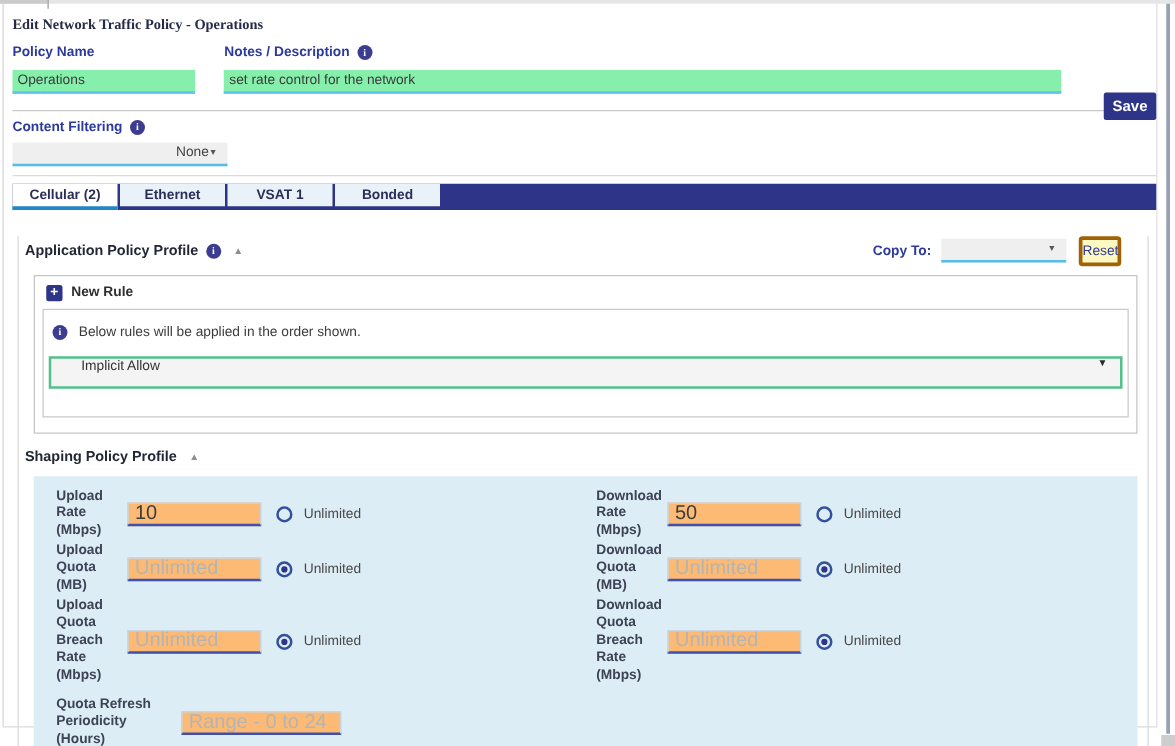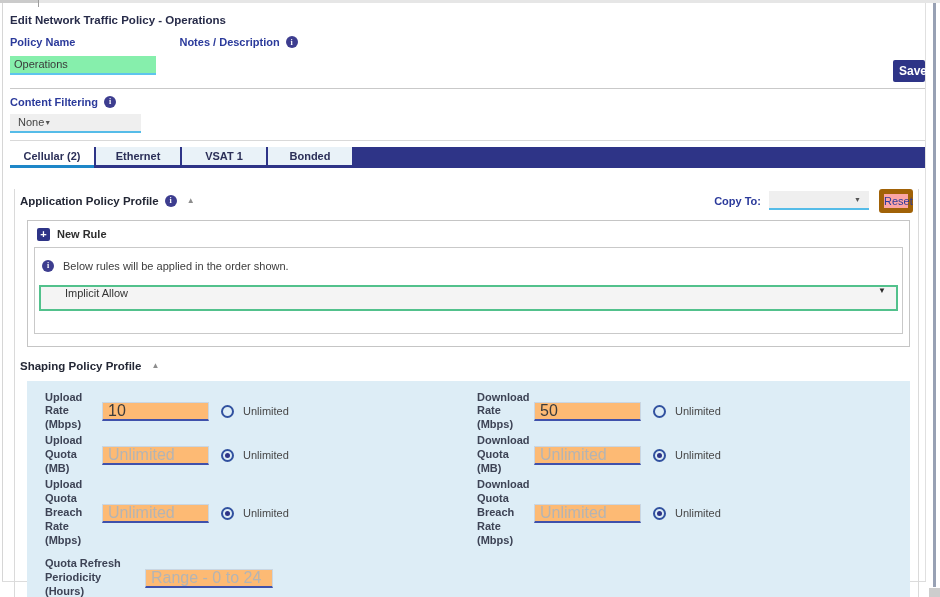--- a/index.html
+++ b/index.html
@@ -13,41 +13,41 @@
   .page-left-border{position:absolute;left:2px;top:3px;width:1px;height:578px;background:#d6d6d6;}
   .page-right-border{position:absolute;left:925px;top:3px;width:1px;height:578px;background:#e0e0e0;}
   .page-bottom-border{position:absolute;left:2px;top:581px;width:924px;height:1px;background:#dcdcdc;}
   .scrollbar-line{position:absolute;left:933px;top:3px;width:3px;height:584px;background:#98a1b4;}
   .scroll-corner{position:absolute;left:929px;top:588px;width:11px;height:9px;background:#cdcdcd;}
   .bottom-partial-btn{position:absolute;left:289px;top:590px;width:41px;height:7px;
         background:#2e3487;border-top:1px solid #9aa0cf;}
 
   .content{position:absolute;left:10px;top:6px;width:915px;}
 
-  .page-title{margin-top:8px;font-size:11.5px;font-weight:bold;color:#272b49;}
+  .page-title{margin-top:8px;font-size:11.5px;font-weight:bold;color:#272b49;font-family:Liberation Serif, serif;}
 
   .form-row{position:relative;margin-top:10px;}
   .field{display:inline-block;vertical-align:top;}
   .field-policy{width:146px;}
   .field-notes{width:670px;margin-left:19px;}
   .flabel{font-size:11px;font-weight:bold;color:#2b3a9b;margin-bottom:6px;display:flex;align-items:center;}
   .finput{width:100%;box-sizing:border-box;height:19px;background:#86efac;border:none;
         border-bottom:2px solid #5ec4ed;font-size:11px;color:#3a3a3a;padding:2px 4px;
         font-family:"Liberation Sans",sans-serif;outline:none;}
-  .save-btn{position:absolute;right:0;top:24px;width:32px;height:22px;background:#2e3487;color:#fff;
+  .save-btn{position:absolute;right:0;top:38px;width:42px;height:22px;background:#2e3487;color:#fff;
         border:none;border-radius:2px;font-size:12px;font-weight:bold;cursor:pointer;
         font-family:"Liberation Sans",sans-serif;}
 
   .divider{border:none;border-top:1px solid #c9c9c9;margin:13px 0 0 0;}
   .divider2{border:none;border-top:1px solid #d9d9d9;margin:7px 0 0 0;}
 
   .cf-block{margin-top:7px;}
-  .select-box{box-sizing:border-box;width:131px;height:19px;background:#efefef;
+  .select-box{box-sizing:border-box;width:172px;height:19px;background:#efefef;
         border-bottom:2px solid #55bce8;display:flex;align-items:center;font-size:11px;color:#444;
-        padding:0 8px;justify-content:flex-start;cursor:pointer;margin-top:5px;}
+        padding:0 8px;justify-content:flex-end;cursor:pointer;margin-top:5px;}
   .caret{font-size:7px;color:#555;line-height:1;}
 
   .info-icon{display:inline-flex;width:12px;height:12px;border-radius:50%;background:#3d3d8f;color:#fff;
         font-size:8px;font-weight:bold;align-items:center;justify-content:center;margin-left:6px;
         font-family:"Liberation Serif",serif;flex:0 0 auto;}
   .tri{font-size:8px;color:#8d8d8d;margin-left:10px;}
 
   .tabbar{margin-top:6px;height:21px;background:#2e3487;display:flex;align-items:flex-start;}
   .tab{box-sizing:border-box;width:84px;height:18px;margin-right:2px;background:#e9f2f8;
         display:flex;align-items:center;justify-content:center;font-size:11px;font-weight:bold;
@@ -56,22 +56,22 @@
 
   .tab-content{margin:0 6px 0 4px;border:1px solid #dadada;border-top:none;padding:0 4px 8px 5px;}
 
   .section-header{display:flex;align-items:center;font-size:11.5px;font-weight:bold;color:#232735;}
   .app-header{margin-top:21px;}
   .copy-group{margin-left:auto;display:flex;align-items:center;}
   .copyto-label{font-size:11px;font-weight:bold;color:#2b3a9b;}
   .copyto-select{box-sizing:border-box;width:100px;height:19px;background:#efefef;margin-left:8px;
         border-bottom:2px solid #55bce8;display:flex;align-items:center;justify-content:space-between;
         padding:0 8px;font-size:11px;color:#444;cursor:pointer;}
-  .reset-btn{margin-left:10px;margin-right:1px;width:34px;height:24px;background:#fca5a5;color:#2b3a9b;
-        border:5px solid #a16207;border-radius:3px;font-size:11px;cursor:pointer;
+  .reset-btn{margin-left:10px;margin-right:17px;width:34px;height:24px;background:#fef9c3;color:#2b3a9b;
+        border:3px solid #a16207;border-radius:3px;font-size:11px;cursor:pointer;
         font-family:"Liberation Sans",sans-serif;padding:0;}
 
   .rule-outer{margin:7px 4px 0 7px;border:1px solid #c5c5c5;}
   .new-rule-row{display:flex;align-items:center;padding:7px 9px 6px 9px;cursor:pointer;}
   .plus-icon{width:13px;height:13px;background:#2e3487;border-radius:2px;color:#fff;display:flex;
         align-items:center;justify-content:center;font-size:11px;font-weight:bold;line-height:1;}
   .new-rule-label{margin-left:7px;font-size:11px;font-weight:bold;color:#2e2e2e;}
   .rule-inner{margin:0 6px 12px 6px;border:1px solid #c9c9c9;padding:12px 3px 22px 3px;}
   .info-row{display:flex;align-items:center;padding-left:4px;}
   .info-row .info-icon{margin-left:0;margin-right:9px;}
@@ -123,20 +123,21 @@
     <div class="form-row">
       <div class="field field-policy">
         <div class="flabel">Policy Name</div>
         <input class="finput" type="text" value="Operations" style="">
       </div>
       <div class="field field-notes">
         <div class="flabel">
           <span>Notes / Description</span>
           <span class="info-icon">i</span>
         </div>
+        <input class="finput" type="text" value="set rate control for the network" style="">
       </div>
       <button class="save-btn">Save</button>
     </div>
 
     <hr class="divider">
 
     <div class="cf-block">
       <div class="flabel">
         <span>Content Filtering</span>
         <span class="info-icon">i</span>

